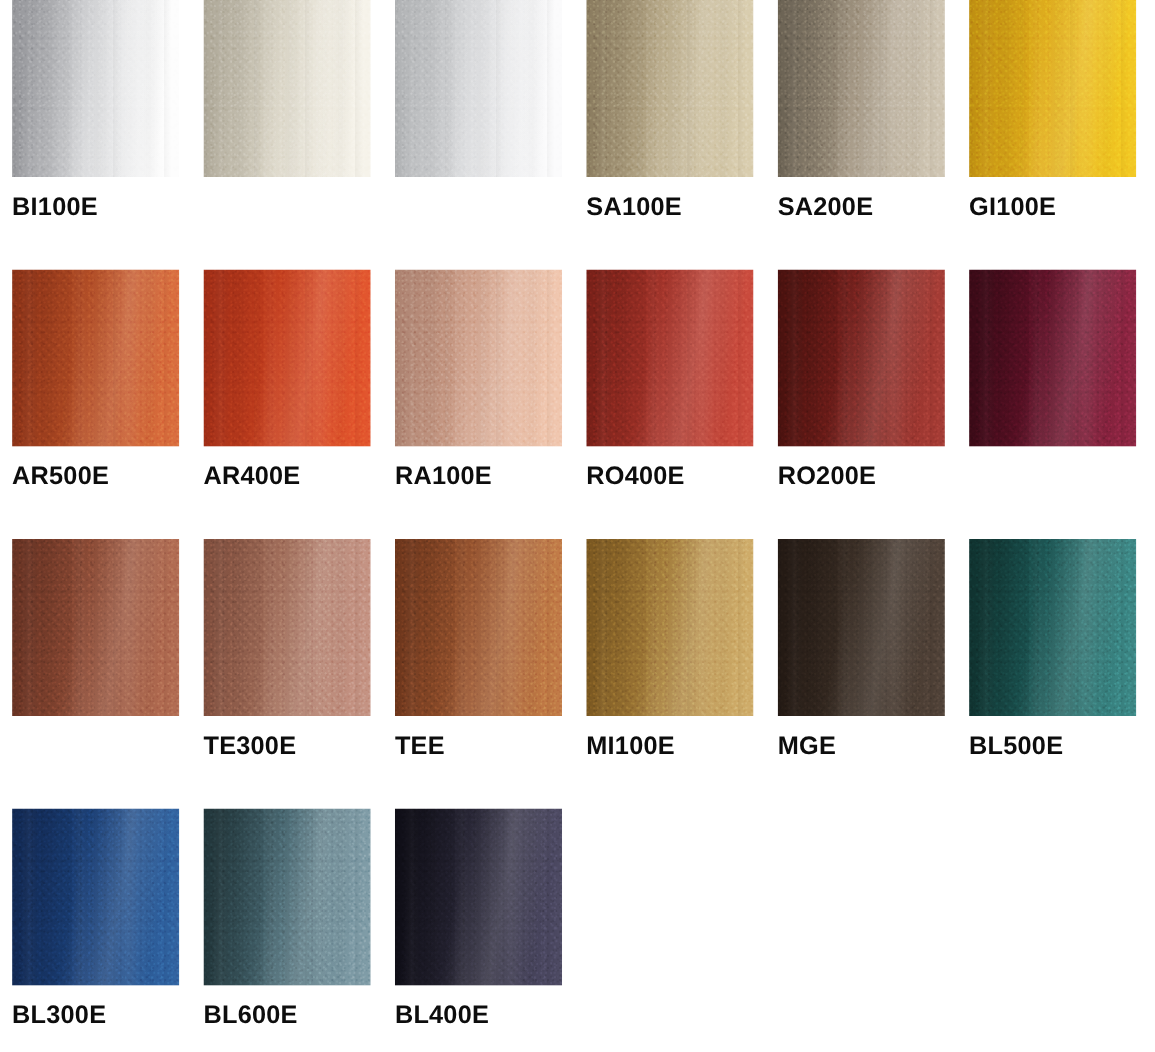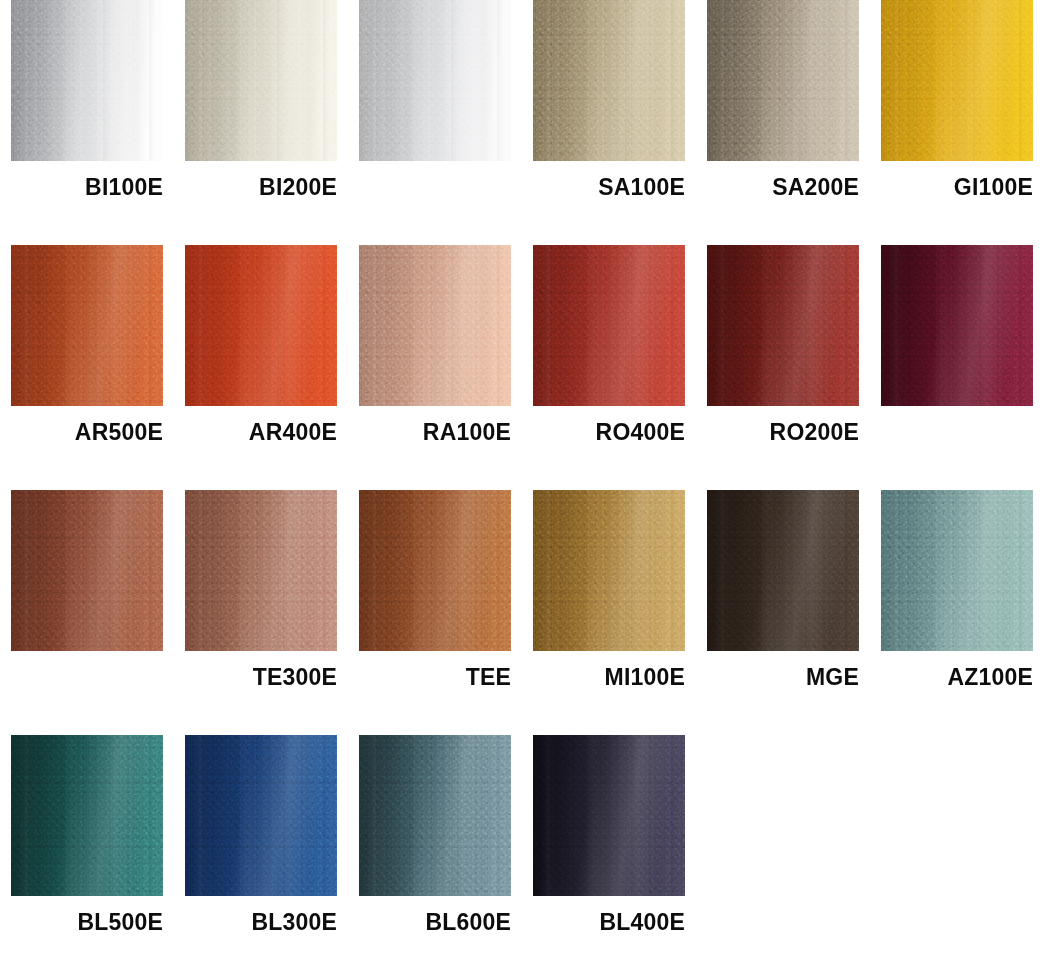--- a/index.html
+++ b/index.html
@@ -124,21 +124,21 @@
                      5px 5px, 6px 6px, 4px 4px, 7px 7px;
   }
   .chip.mottled .chip-streak { opacity: 0.14; }
   .chip.mottled .chip-sheen  { opacity: 0.35; }
 
   .swatch-label {
     position: absolute;
     left: 0;
     top: 174px;
     width: 152px;
-    text-align: right;
+    text-align: left;
     font-size: 23px;
     font-weight: bold;
     letter-spacing: 0.2px;
     color: #0d0d0d;
     white-space: nowrap;
   }
 
   
   .swatch-cell.crop-top .chip { top: -11px; height: 172px; }
 </style>
@@ -155,21 +155,20 @@
       </div>
       <div class="swatch-label">BI100E</div>
     </div>
     <div class="swatch-cell crop-top">
       <div class="chip">
         <div class="chip-base" style="background: linear-gradient(95deg, rgb(178, 172, 156) 0%, rgb(178, 172, 156) 10%, rgb(220, 215, 200) 48%, rgb(246, 243, 234) 88%, rgb(246, 243, 234) 100%);"></div>
         <div class="chip-streak"></div>
         <div class="chip-grain"></div>
         <div class="chip-sheen"></div>
       </div>
-      <div class="swatch-label">BI200E</div>
     </div>
     <div class="swatch-cell crop-top">
       <div class="chip">
         <div class="chip-base" style="background: linear-gradient(95deg, rgb(180, 182, 184) 0%, rgb(180, 182, 184) 10%, rgb(220, 221, 223) 48%, rgb(251, 251, 252) 88%, rgb(251, 251, 252) 100%);"></div>
         <div class="chip-streak"></div>
         <div class="chip-grain"></div>
         <div class="chip-sheen"></div>
       </div>
     </div>
     <div class="swatch-cell crop-top">
@@ -291,29 +290,20 @@
       <div class="chip">
         <div class="chip-base" style="background: linear-gradient(95deg, rgb(36, 26, 20) 0%, rgb(36, 26, 20) 10%, rgb(58, 46, 37) 48%, rgb(78, 64, 54) 88%, rgb(78, 64, 54) 100%);"></div>
         <div class="chip-streak"></div>
         <div class="chip-grain"></div>
         <div class="chip-sheen"></div>
       </div>
       <div class="swatch-label">MGE</div>
     </div>
     <div class="swatch-cell">
       <div class="chip">
-        <div class="chip-base" style="background: linear-gradient(95deg, rgb(91, 124, 126) 0%, rgb(91, 124, 126) 10%, rgb(127, 163, 161) 48%, rgb(157, 192, 187) 88%, rgb(157, 192, 187) 100%);"></div>
-        <div class="chip-streak"></div>
-        <div class="chip-grain"></div>
-        <div class="chip-sheen"></div>
-      </div>
-      <div class="swatch-label">AZ100E</div>
-    </div>
-    <div class="swatch-cell">
-      <div class="chip">
         <div class="chip-base" style="background: linear-gradient(95deg, rgb(16, 52, 49) 0%, rgb(16, 52, 49) 10%, rgb(29, 90, 88) 48%, rgb(58, 133, 131) 88%, rgb(58, 133, 131) 100%);"></div>
         <div class="chip-streak"></div>
         <div class="chip-grain"></div>
         <div class="chip-sheen"></div>
       </div>
       <div class="swatch-label">BL500E</div>
     </div>
     <div class="swatch-cell">
       <div class="chip">
         <div class="chip-base" style="background: linear-gradient(95deg, rgb(18, 42, 85) 0%, rgb(18, 42, 85) 10%, rgb(27, 65, 121) 48%, rgb(47, 97, 159) 88%, rgb(47, 97, 159) 100%);"></div>

